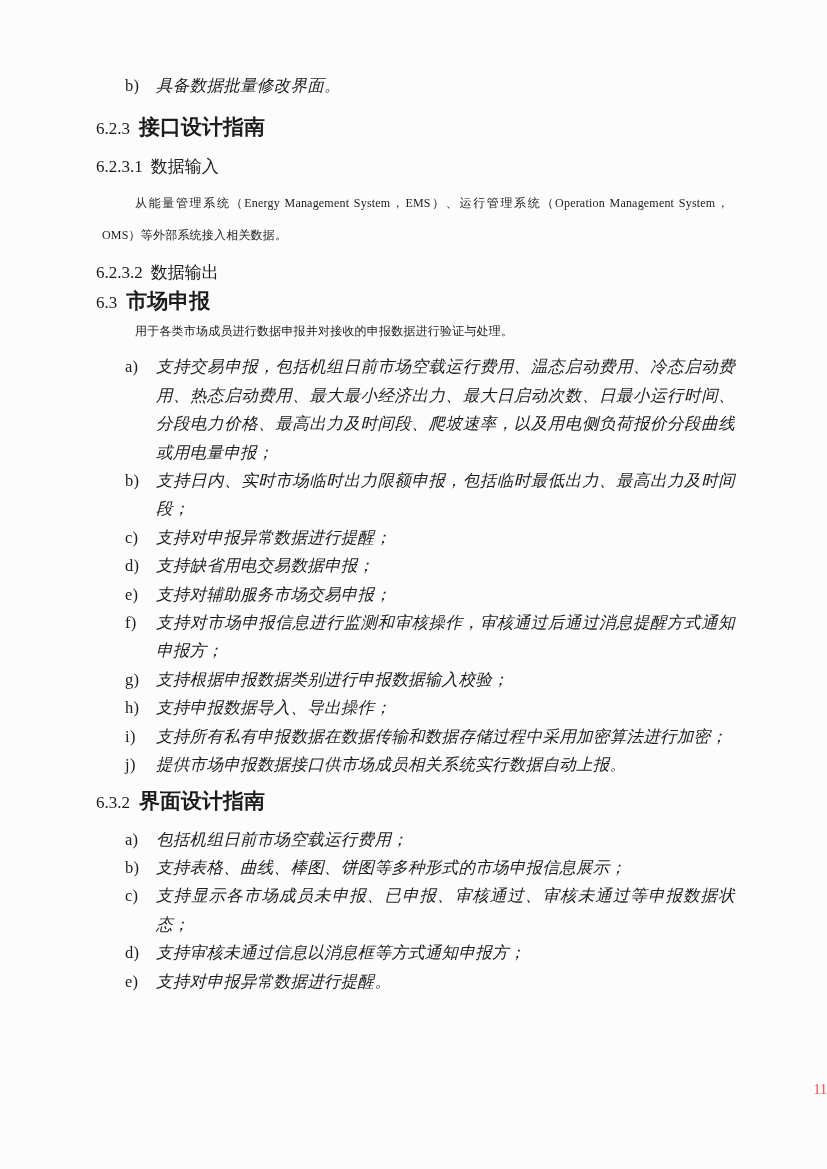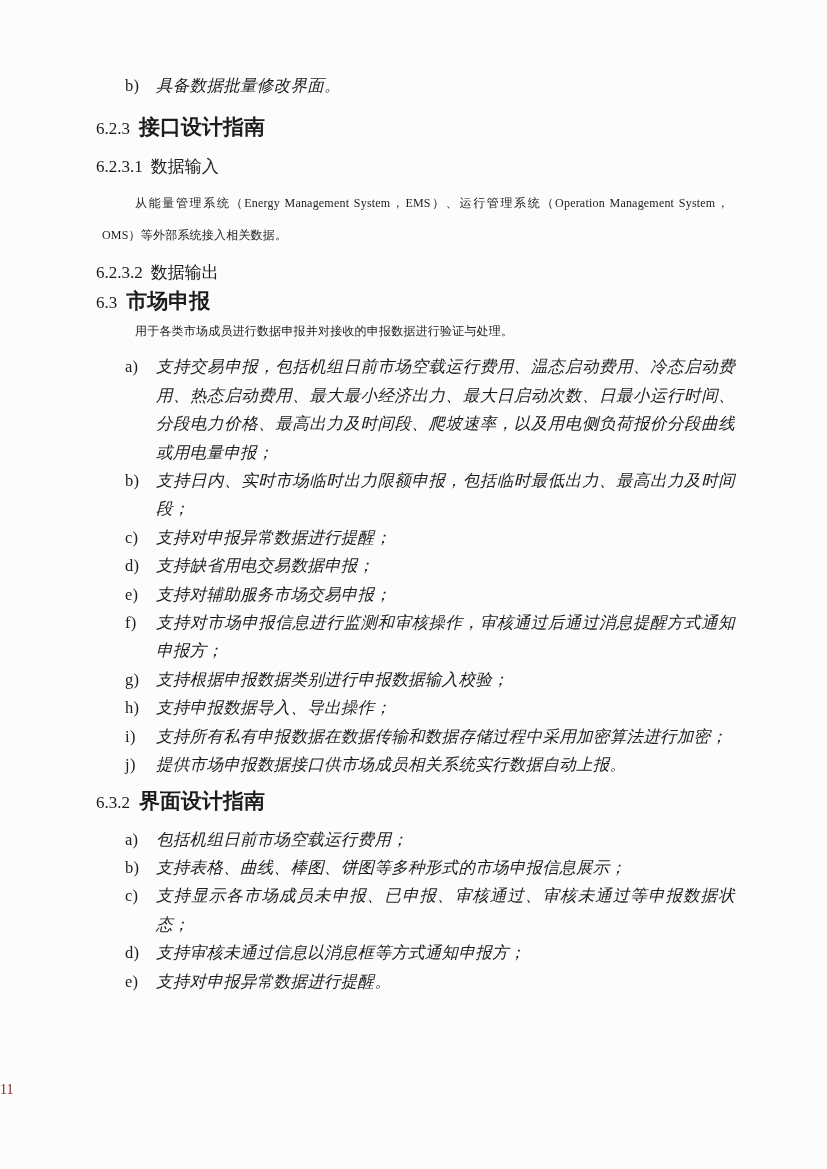--- a/index.html
+++ b/index.html
@@ -66,24 +66,24 @@
   .mt7  { margin-top: 7px; }
   .mt9  { margin-top: 9px; }
   .mt10 { margin-top: 10px; }
   .mt13 { margin-top: 13px; }
   .mt14 { margin-top: 14px; }
   .page-number {
     position: absolute;
     left: 0;
     top: 1076px;
     width: 100%;
-    text-align: left;
+    text-align: right;
     font-size: 14px;
     line-height: 28px;
-    color: #7f1d1d;
+    color: #ef4444;
   }
 </style>
 </head>
 <body>
 
 <div class="page">
   <div class="content">
 
     <div class="list-item mt0">
       <span class="li-label">b)</span>

